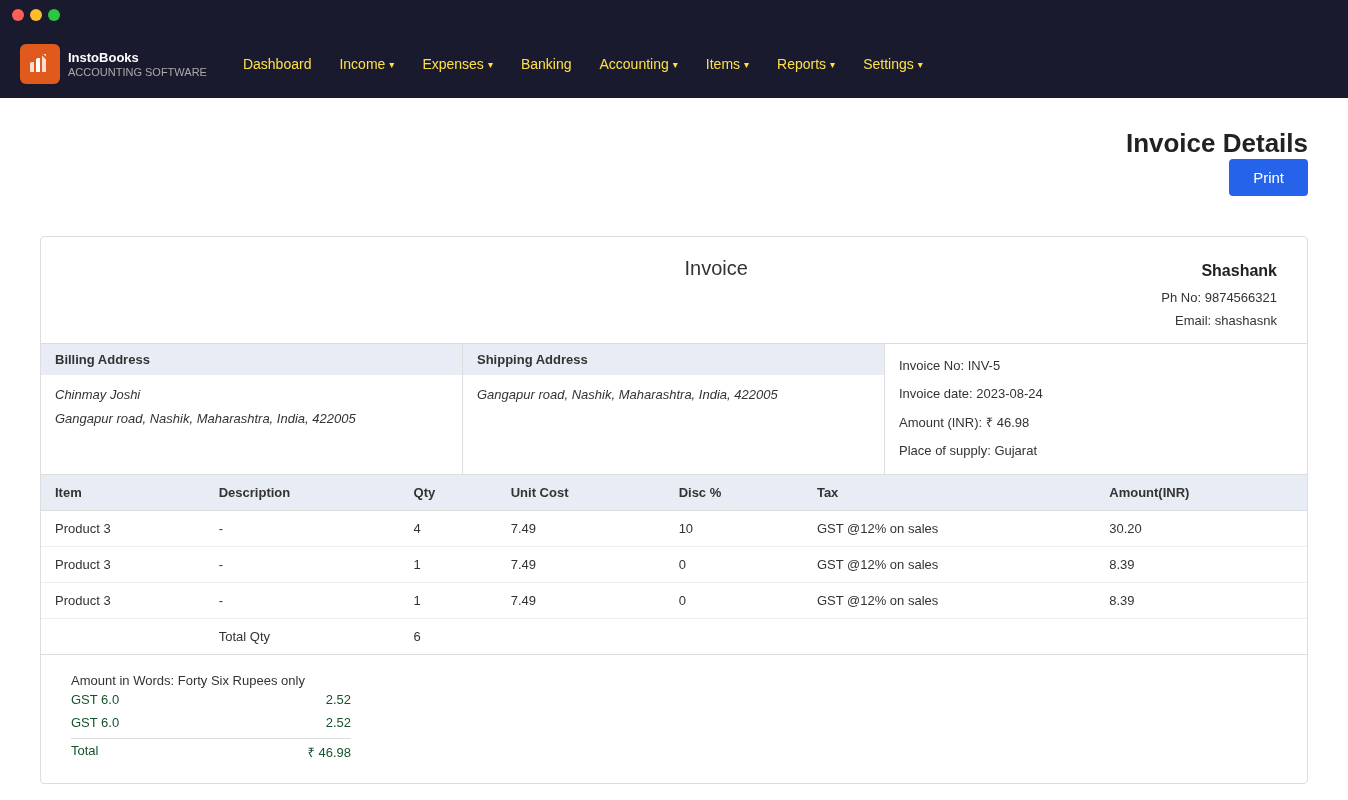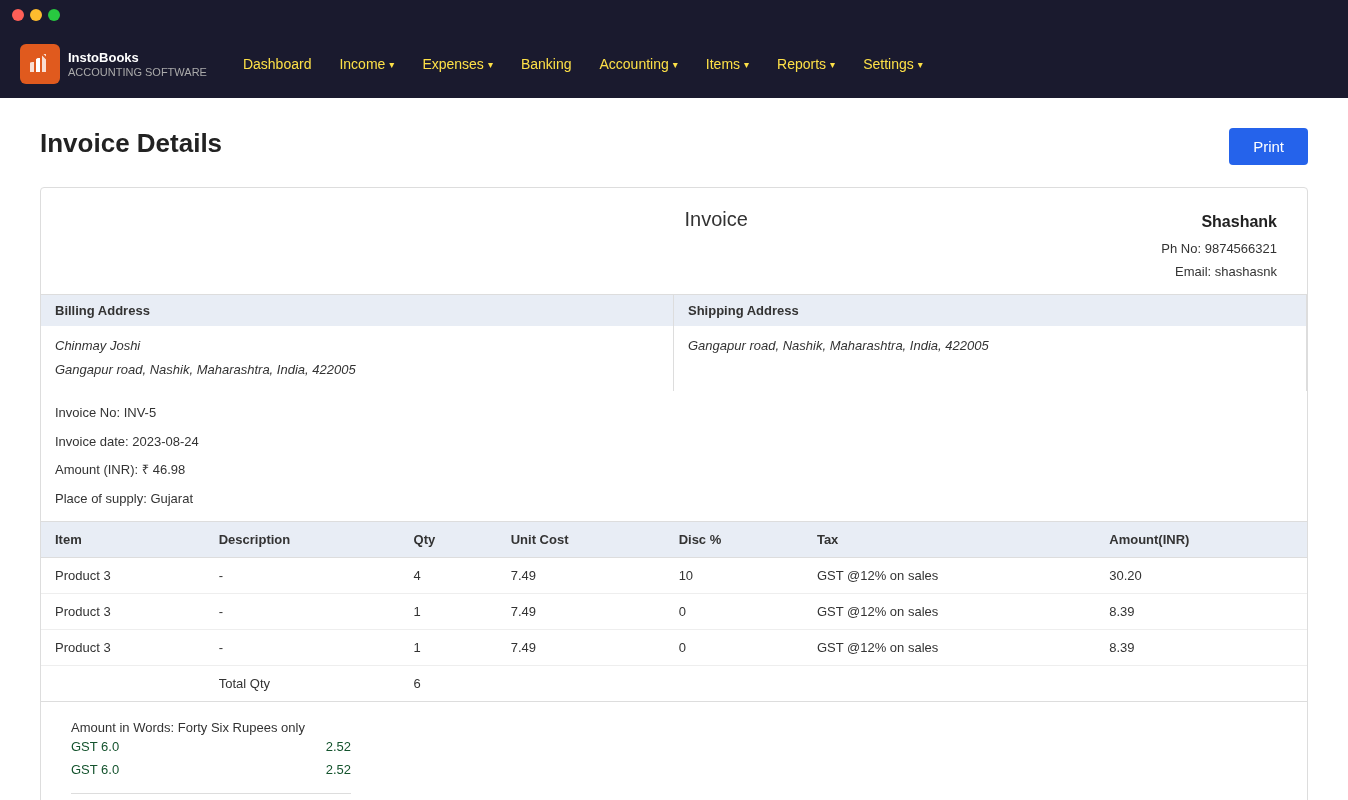--- a/index.html
+++ b/index.html
@@ -60,22 +60,23 @@
 
     
     .main-content {
       background: white;
       min-height: calc(800px - 98px);
       padding: 30px 40px;
     }
     .page-header {
       display: flex;
       justify-content: space-between;
-      align-items: flex-start;
-      margin-bottom: 22px;
+      align-items: flex-end;
+      margin-bottom: 40px;
+      flex-direction: column;
     }
     .page-title {
       font-size: 26px;
       font-weight: 600;
       color: #222;
     }
     .print-btn {
       background: #2563eb;
       color: white;
       border: none;
@@ -121,21 +122,21 @@
     }
     .company-name {
       font-size: 16px;
       font-weight: bold;
       color: #222;
     }
 
     
     .address-section {
       display: grid;
-      grid-template-columns: 1fr 1fr;
+      grid-template-columns: 1fr 1fr 1fr;
       border-top: 1px solid #ddd;
       border-bottom: 1px solid #ddd;
       margin: 0 0 0 0;
     }
     .address-col {
       border-right: 1px solid #ddd;
       padding: 0;
     }
     .address-col:last-child { border-right: none; }
     .address-header {
@@ -201,24 +202,24 @@
       min-width: 280px;
     }
     .summary-row {
       display: flex;
       justify-content: space-between;
       padding: 4px 0;
       color: #14532d;
     }
     .summary-row .label { margin-right: 80px; }
     .summary-total {
-      font-weight: bold;
+      font-weight: normal;
       border-top: 1px solid #ddd;
-      padding-top: 13px;
-      margin-top: 12px;
+      padding-top: 4px;
+      margin-top: 4px;
     }
   </style>
 </head>
 <body>
 
 <div class="titlebar">
   <div class="dot dot-red"></div>
   <div class="dot dot-yellow"></div>
   <div class="dot dot-green"></div>
 </div>

